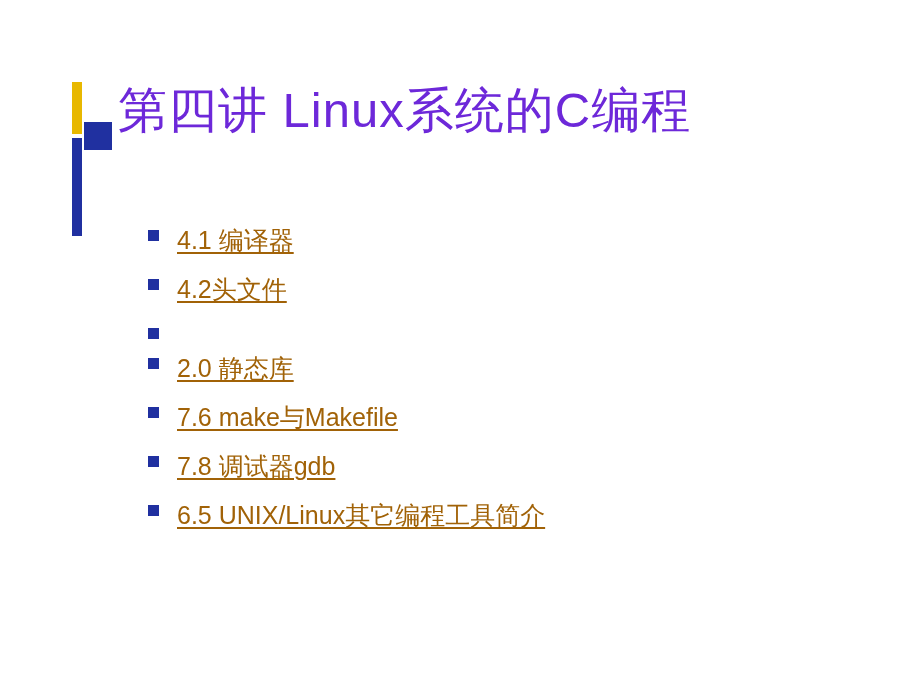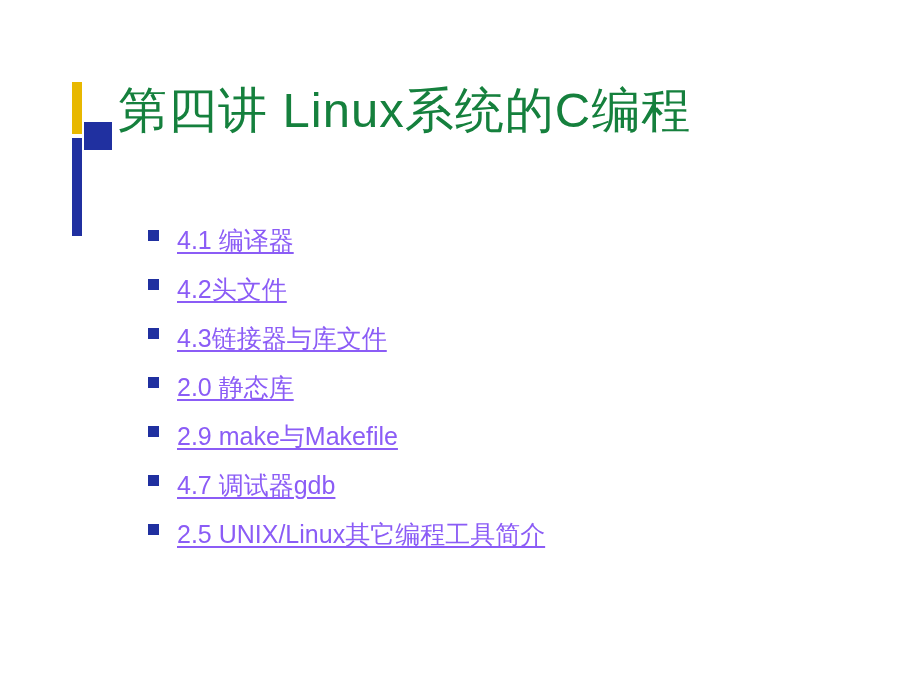--- a/index.html
+++ b/index.html
@@ -42,21 +42,21 @@
       height: 98px;
       background: #2030a0;
       left: 0;
       top: 56px;
     }
     .title {
       position: absolute;
       left: 118px;
       top: 78px;
       font-size: 49px;
-      color: #15803d;
+      color: #6d28d9;
       font-weight: normal;
       letter-spacing: 1px;
     }
     .toc-list {
       position: absolute;
       left: 148px;
       top: 220px;
       list-style: none;
     }
     .toc-item {
@@ -68,21 +68,21 @@
     .bullet {
       width: 11px;
       height: 11px;
       background: #2030a0;
       margin-right: 18px;
       margin-top: 10px;
       flex-shrink: 0;
       align-self: flex-start;
     }
     .toc-link {
-      color: #8b5cf6;
+      color: #a16207;
       font-size: 25px;
       text-decoration: underline;
       text-underline-offset: 3px;
       font-family: Arial, "Microsoft YaHei", "SimSun", sans-serif;
     }
   </style>
 </head>
 <body>
 
 <div class="title-decoration">
@@ -97,31 +97,30 @@
   <li class="toc-item">
     <span class="bullet"></span>
     <a class="toc-link">4.1 编译器</a>
   </li>
   <li class="toc-item">
     <span class="bullet"></span>
     <a class="toc-link">4.2头文件</a>
   </li>
   <li class="toc-item">
     <span class="bullet"></span>
-    <a class="toc-link">4.3链接器与库文件</a>
   </li>
   <li class="toc-item">
     <span class="bullet"></span>
     <a class="toc-link">2.0 静态库</a>
   </li>
   <li class="toc-item">
     <span class="bullet"></span>
-    <a class="toc-link">2.9 make与Makefile</a>
+    <a class="toc-link">7.6 make与Makefile</a>
   </li>
   <li class="toc-item">
     <span class="bullet"></span>
-    <a class="toc-link">4.7 调试器gdb</a>
+    <a class="toc-link">7.8 调试器gdb</a>
   </li>
   <li class="toc-item">
     <span class="bullet"></span>
-    <a class="toc-link">2.5 UNIX/Linux其它编程工具简介</a>
+    <a class="toc-link">6.5 UNIX/Linux其它编程工具简介</a>
   </li>
 </ul>
 
 </body></html>

